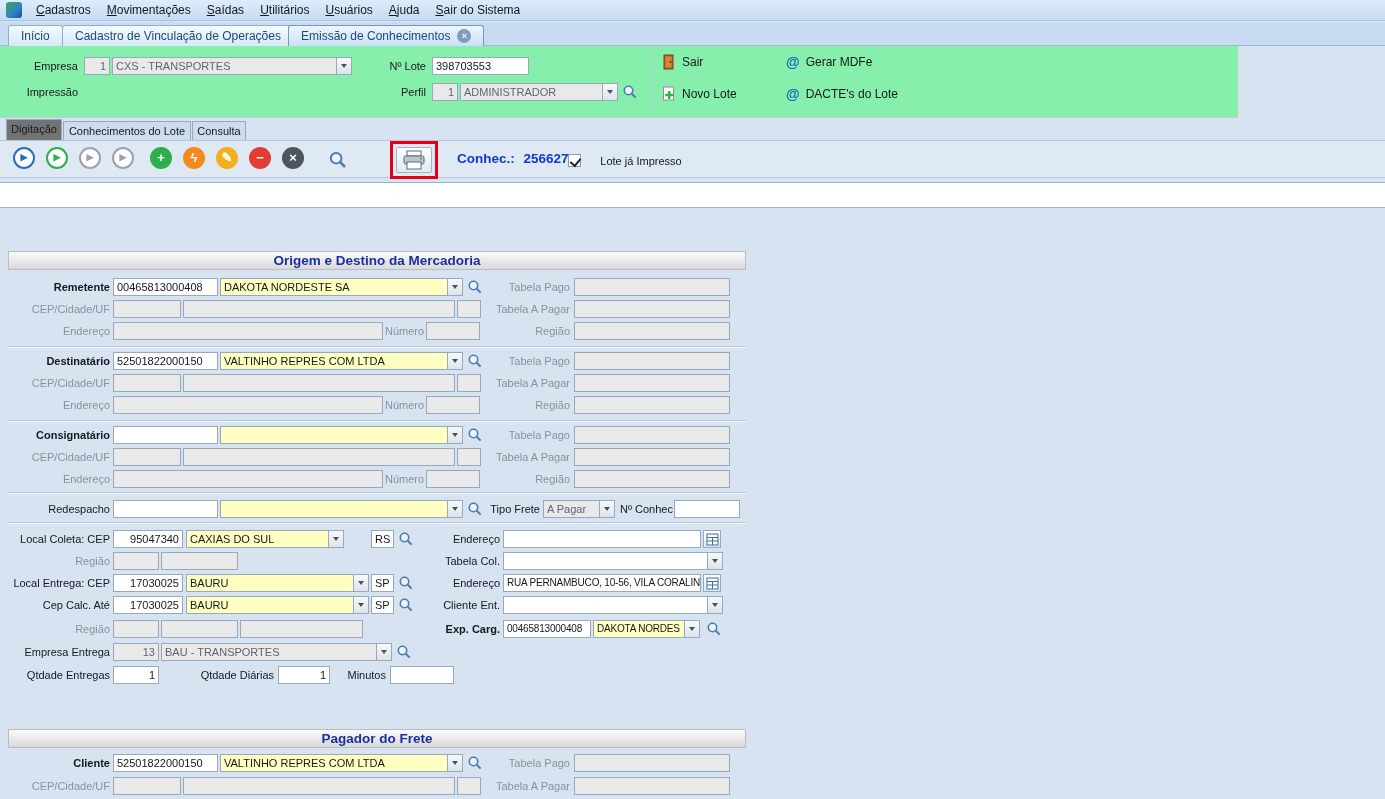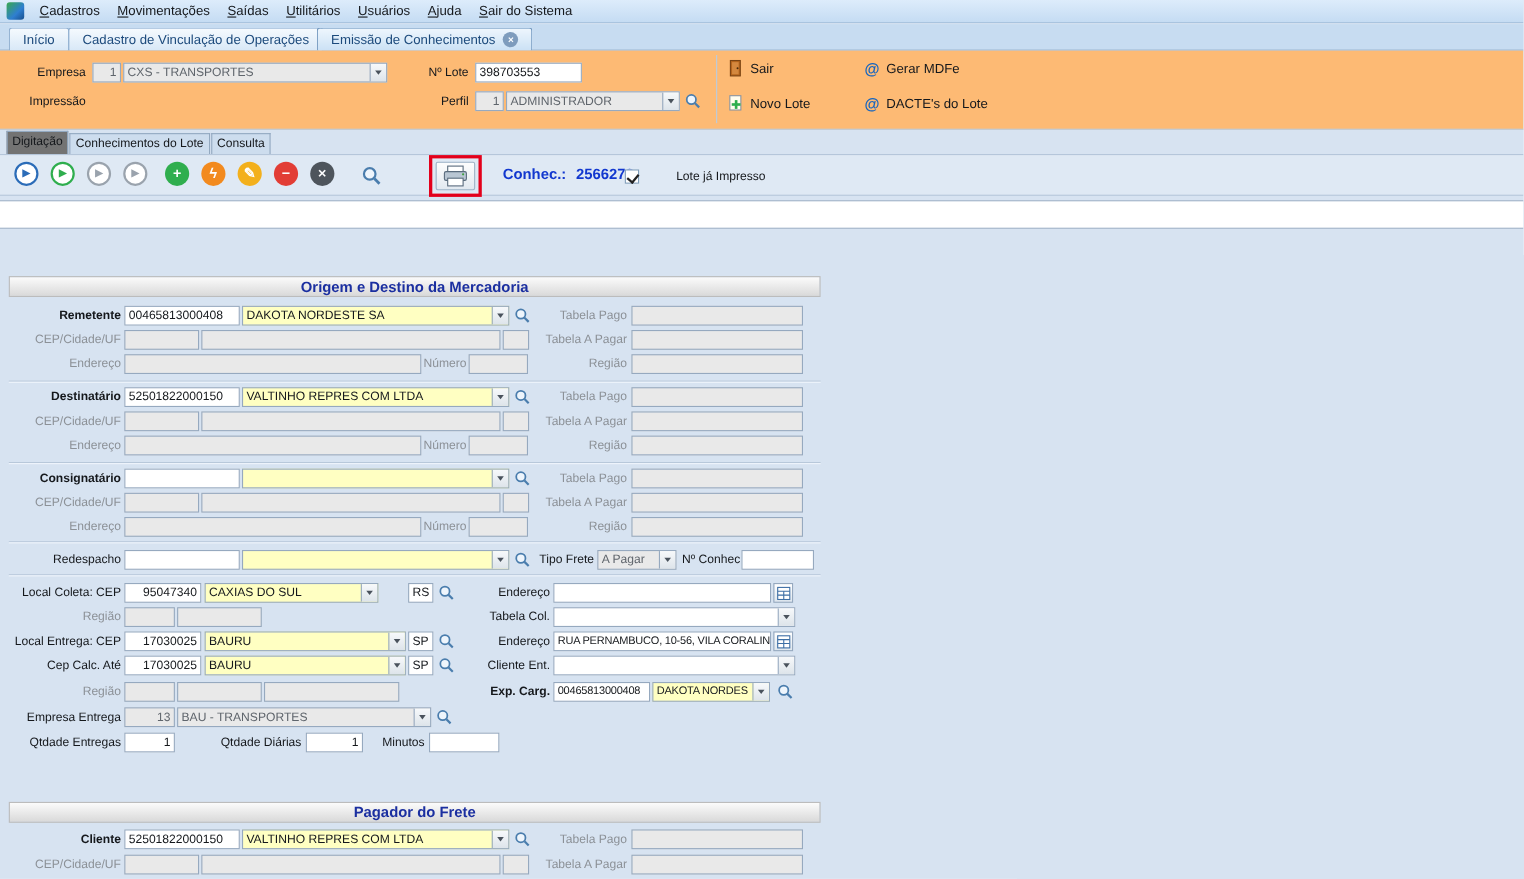--- a/index.html
+++ b/index.html
@@ -20,22 +20,22 @@
     background:#c7dcf1; border-bottom:1px solid #9db8d4; }
   .tab { position:absolute; top:3px; height:21px; padding:0 12px;
     background:linear-gradient(#f5fafe,#d8e8f7); border:1px solid #90afd0; border-bottom:none;
     border-radius:3px 3px 0 0; color:#1c4a7c; font-size:12px;
     display:flex; align-items:center; gap:7px; }
   .tab.active { background:linear-gradient(#eef6fd,#cbe1f5); border-color:#7499bf; }
   .tab-close { width:14px; height:14px; border-radius:50%; background:#7e9cbd; color:#fff;
     font-size:9px; line-height:14px; text-align:center; font-weight:bold; }
 
   
-  .headerpanel { position:absolute; left:0; top:46px; width:1385px; height:72px;
-    background:#fdba74; border-bottom:1px solid #b9cde2; }
+  .headerpanel { position:absolute; left:0; top:46px; width:1238px; height:72px;
+    background:#86efac; border-bottom:1px solid #b9cde2; }
 
   .lbl { position:absolute; height:18px; line-height:18px; text-align:right; white-space:nowrap; }
   .lbl.dim { color:#8c9197; }
   .lbl.b { font-weight:bold; }
 
   .fld { position:absolute; height:18px; line-height:16px; padding:0 3px; background:#fff;
     border:1px solid #96a9bf; overflow:hidden; white-space:nowrap; }
   .fld.dis { background:#e9e9e9; color:#5f656c; }
   .fld.yel { background:#ffffc2; }
   .fld.rt  { text-align:right; }
@@ -211,21 +211,21 @@
       <rect x="5" y="12" width="14" height="7" fill="#fff" stroke="#5a6b7d"></rect>
       <circle cx="19" cy="8.5" r="1" fill="#3f9e3f"></circle>
     </svg>
   </div>
   <div class="redbox"></div>
   <div class="conhec">
     <span>Conhec.:</span>
     <span style="margin-left:5px">2566273</span>
   </div>
   <span class="chk"></span>
-  <span class="lbl" style="left:586px;top:152px;text-align:right;width:110px">Lote já Impresso</span>
+  <span class="lbl" style="left:586px;top:152px;text-align:center;width:110px">Lote já Impresso</span>
 
   <div class="whitestrip"></div>
 
   <div class="secbar" style="top:251px">Origem e Destino da Mercadoria</div>
 
   <span class="lbl b" style="left:6px;top:278px;width:104px">Remetente</span>
   <span class="fld" style="left:113px;top:278px;width:105px">00465813000408</span>
   <span class="fld yel cmb" style="left:220px;top:278px;width:243px">
     <span>DAKOTA NORDESTE SA</span>
     <span class="arw"></span>

